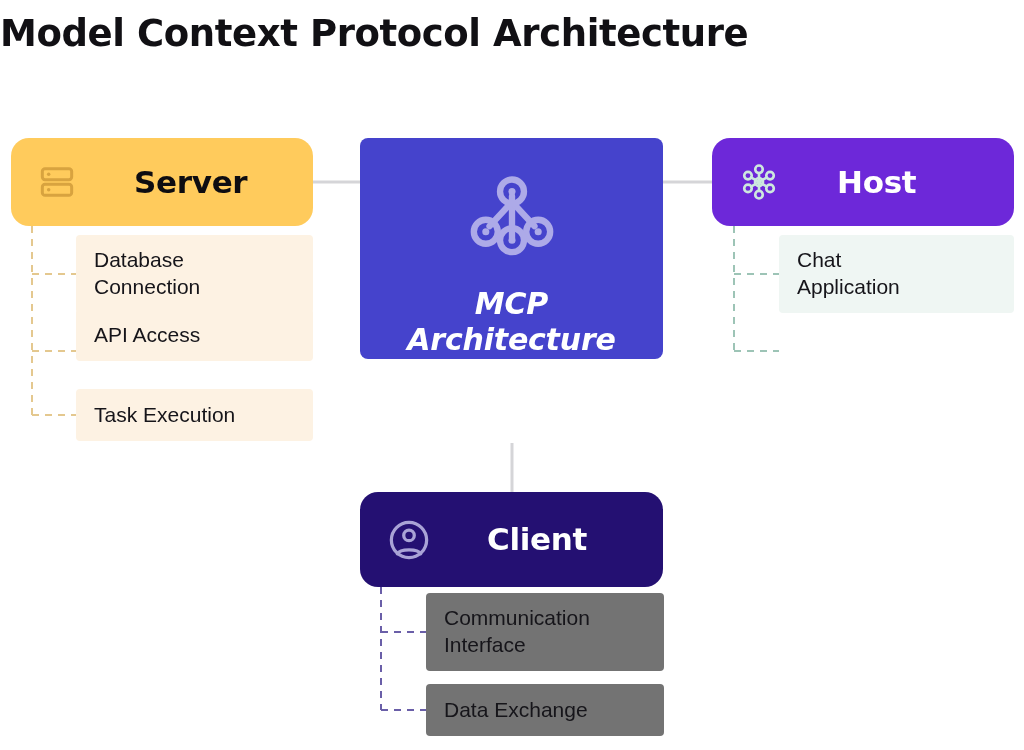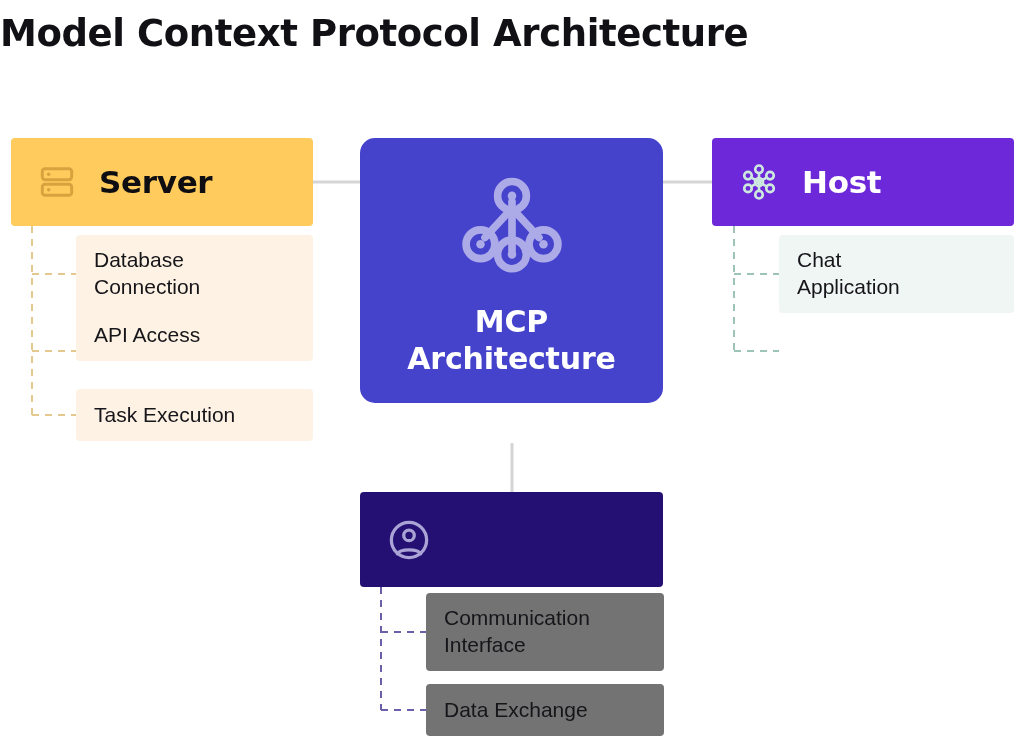--- a/index.html
+++ b/index.html
@@ -41,24 +41,25 @@
     position: absolute;
     left: 0; top: 0;
     width: 1024px;
     height: 750px;
     pointer-events: none;
   }
 
   
   .node-card {
     position: absolute;
-    border-radius: 4px;
+    border-radius: 18px;
     display: flex;
     align-items: center;
     box-sizing: border-box;
+    gap: 35px;
   }
   .node-card .node-icon {
     flex: 0 0 auto;
     display: block;
   }
   .node-card .node-label {
     font-family: "DejaVu Sans", sans-serif;
     font-weight: bold;
     font-size: 31px;
     letter-spacing: -0.3px;
@@ -86,29 +87,30 @@
     width: 303px; height: 95px;
     background: #241072;
     padding-left: 26px;
   }
   #card-client .node-label { color: #FFFFFF; margin-left: 20px; }
 
   
   #card-center {
     position: absolute;
     left: 360px; top: 138px;
-    width: 303px; height: 265px;
+    width: 303px; height: 221px;
     background: #4543CC;
-    border-radius: 15px;
+    border-radius: 8px;
     display: flex;
     flex-direction: column;
     align-items: center;
     justify-content: flex-start;
     box-sizing: border-box;
     padding-top: 32px;
+    font-style: italic;
   }
   #card-center .center-title {
     margin-top: 26px;
     text-align: center;
     color: #FFFFFF;
     font-family: "DejaVu Sans", sans-serif;
     font-weight: bold;
     font-size: 30px;
     line-height: 1.22;
     letter-spacing: -0.2px;
@@ -234,20 +236,21 @@
     <span>Chat
 Application</span>
   </div>
 
   <div class="node-card" id="card-client">
     <svg class="node-icon" width="46" height="46" viewBox="0 0 24 24" fill="none" stroke="#A9A3D6" stroke-width="1.7">
       <circle cx="12" cy="12" r="9.2"></circle>
       <circle cx="12" cy="9.6" r="2.75"></circle>
       <path d="M5.9 19.2 C7.3 16.4 16.7 16.4 18.1 19.2" stroke-linecap="round"></path>
     </svg>
+    <span class="node-label">Client</span>
   </div>
 
   <div class="sub-item sub-client" id="sub-client-0">
     <span>Communication
 Interface</span>
   </div>
   <div class="sub-item sub-client" id="sub-client-1">
     <span>Data Exchange</span>
   </div>
 

